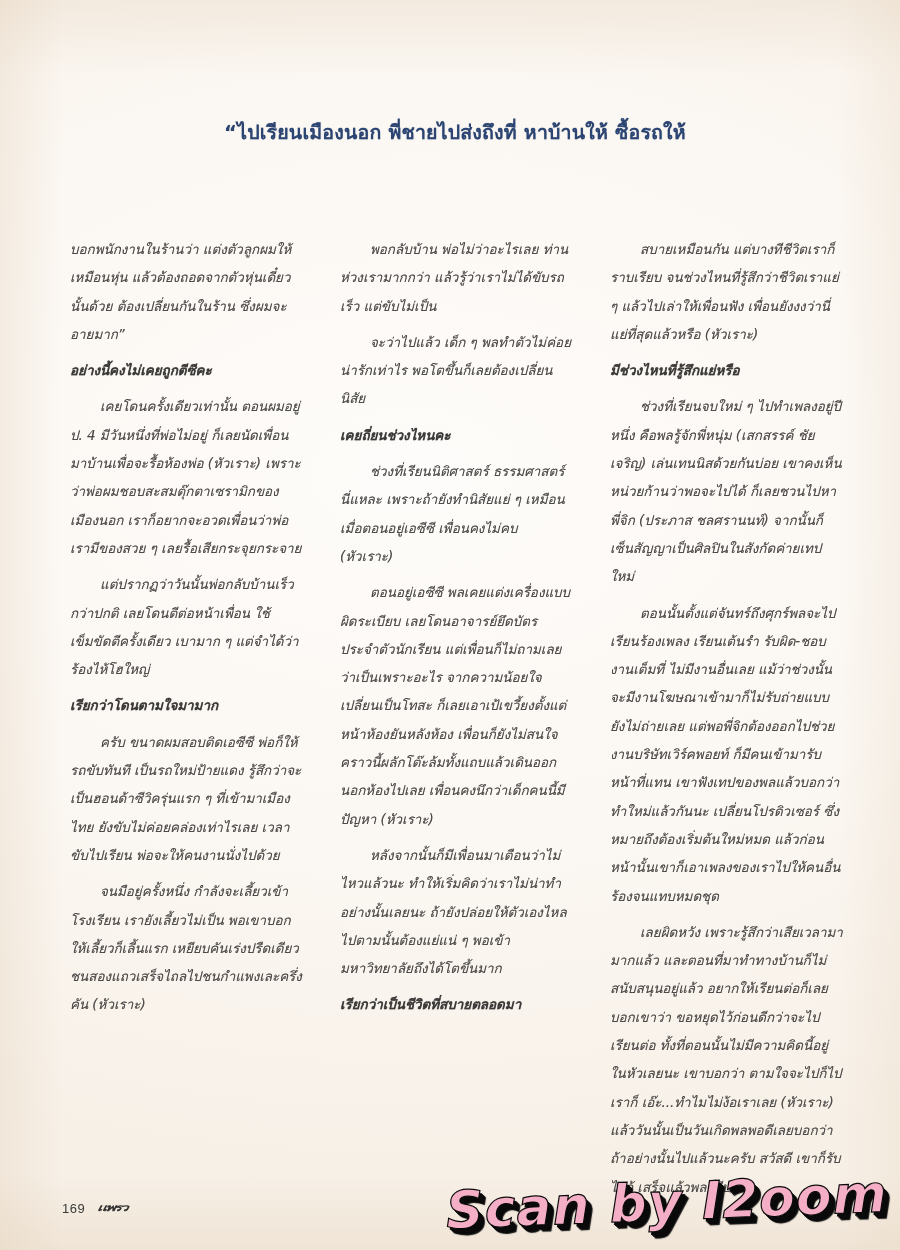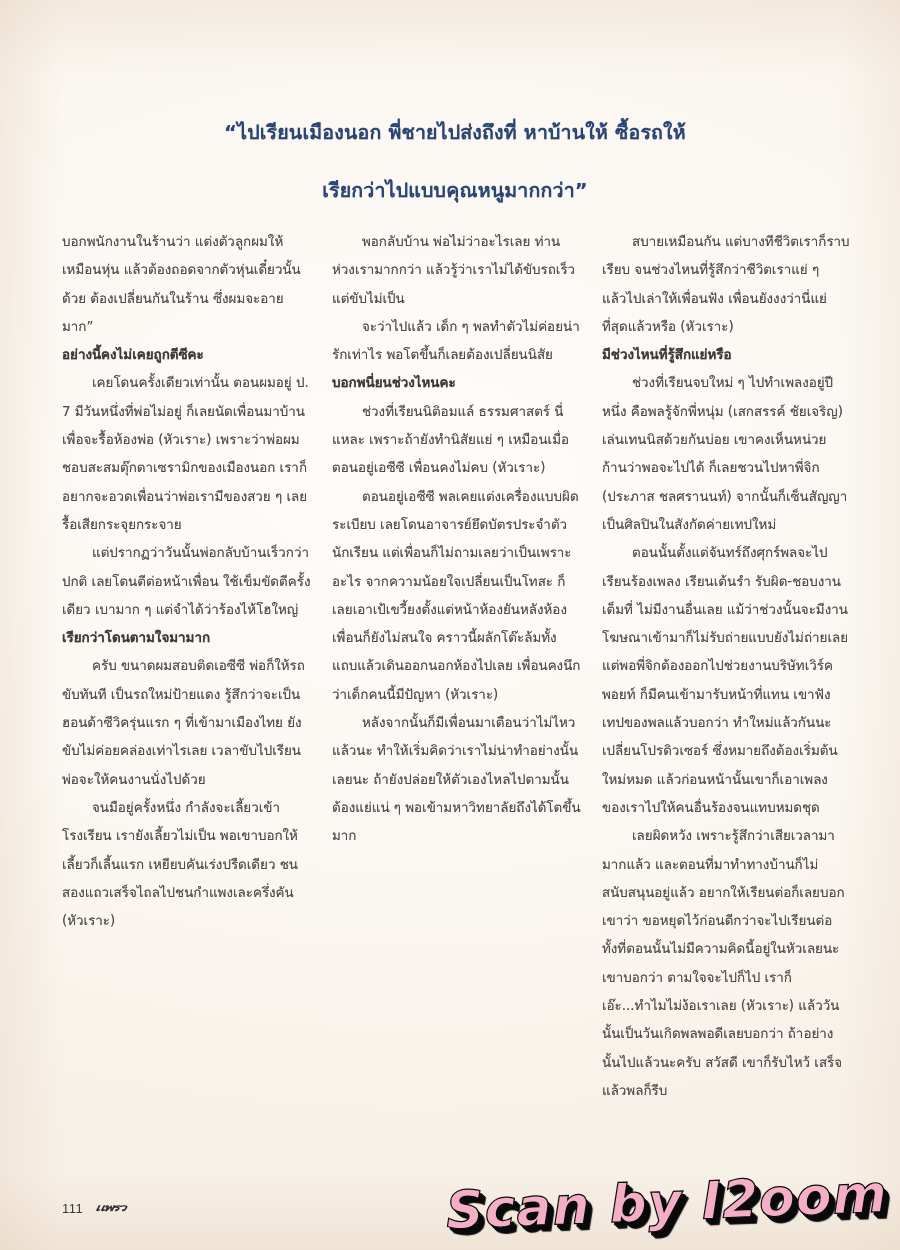--- a/index.html
+++ b/index.html
@@ -66,24 +66,25 @@
   }
   .col {
     width: 249px;
     flex: 0 0 249px;
     color: #4a4a4a;
     font-size: 13.4px;
     line-height: 28.3px;
     text-align: left;
   }
   .col p {
-    margin: 0;
+    margin: 8px;
     text-indent: 30px;
     color: #4d4b4a;
     text-shadow: 0 0 0.6px rgba(80,75,72,0.45);
+    font-style: italic;
   }
   .col p.noindent { text-indent: 0; }
   .col p.q {
     text-indent: 0;
     font-weight: bold;
     color: #3b3a39;
     text-shadow: 0 0 0.7px rgba(50,48,46,0.6);
   }
 
   
@@ -133,54 +134,54 @@
     -webkit-text-stroke: 1.2px #0a0a0a;
   }
 </style>
 </head>
 <body>
 
 <div class="page">
 
   <div class="headline">
     <span class="hl-line">“ไปเรียนเมืองนอก  พี่ชายไปส่งถึงที่  หาบ้านให้  ซื้อรถให้</span>
-    <span class="hl-line">เรียกว่าไปแบบคุณหนูมากกว่า”</span>
   </div>
 
   <div class="columns">
 
     <div class="col">
       <p class="noindent">บอกพนักงานในร้านว่า  แต่งตัวลูกผมให้เหมือนหุ่น  แล้วต้องถอดจากตัวหุ่นเดี๋ยวนั้นด้วย  ต้องเปลี่ยนกันในร้าน  ซึ่งผมจะอายมาก”</p>
       <p class="q">อย่างนี้คงไม่เคยถูกตีซีคะ</p>
-      <p>เคยโดนครั้งเดียวเท่านั้น  ตอนผมอยู่ ป. 7  มีวันหนึ่งที่พ่อไม่อยู่  ก็เลยนัดเพื่อนมาบ้านเพื่อจะรื้อห้องพ่อ (หัวเราะ) เพราะว่าพ่อผมชอบสะสมตุ๊กตาเซรามิกของเมืองนอก  เราก็อยากจะอวดเพื่อนว่าพ่อเรามีของสวย ๆ  เลยรื้อเสียกระจุยกระจาย</p>
+      <p>เคยโดนครั้งเดียวเท่านั้น  ตอนผมอยู่ ป. 4  มีวันหนึ่งที่พ่อไม่อยู่  ก็เลยนัดเพื่อนมาบ้านเพื่อจะรื้อห้องพ่อ (หัวเราะ) เพราะว่าพ่อผมชอบสะสมตุ๊กตาเซรามิกของเมืองนอก  เราก็อยากจะอวดเพื่อนว่าพ่อเรามีของสวย ๆ  เลยรื้อเสียกระจุยกระจาย</p>
       <p>แต่ปรากฏว่าวันนั้นพ่อกลับบ้านเร็วกว่าปกติ  เลยโดนตีต่อหน้าเพื่อน  ใช้เข็มขัดตีครั้งเดียว  เบามาก ๆ  แต่จำได้ว่าร้องไห้โฮใหญ่</p>
       <p class="q">เรียกว่าโดนตามใจมามาก</p>
       <p>ครับ  ขนาดผมสอบติดเอซีซี  พ่อก็ให้รถขับทันที  เป็นรถใหม่ป้ายแดง  รู้สึกว่าจะเป็นฮอนด้าซีวิครุ่นแรก ๆ ที่เข้ามาเมืองไทย  ยังขับไม่ค่อยคล่องเท่าไรเลย  เวลาขับไปเรียน  พ่อจะให้คนงานนั่งไปด้วย</p>
       <p>จนมือยู่ครั้งหนึ่ง  กำลังจะเลี้ยวเข้าโรงเรียน เรายังเลี้ยวไม่เป็น พอเขาบอกให้เลี้ยวก็เลี้นแรก  เหยียบคันเร่งปรืดเดียว  ชนสองแถวเสร็จไถลไปชนกำแพงเละครึ่งคัน (หัวเราะ)</p>
     </div>
 
     <div class="col">
       <p>พอกลับบ้าน  พ่อไม่ว่าอะไรเลย ท่านห่วงเรามากกว่า  แล้วรู้ว่าเราไม่ได้ขับรถเร็ว  แต่ขับไม่เป็น</p>
       <p>จะว่าไปแล้ว  เด็ก ๆ พลทำตัวไม่ค่อยน่ารักเท่าไร  พอโตขึ้นก็เลยต้องเปลี่ยนนิสัย</p>
-      <p class="q">บอกพนี่ยนช่วงไหนคะ</p>
-      <p>ช่วงที่เรียนนิติอมแล์ ธรรมศาสตร์ นี่แหละ  เพราะถ้ายังทำนิสัยแย่ ๆ เหมือนเมื่อตอนอยู่เอซีซี  เพื่อนคงไม่คบ (หัวเราะ)</p>
+      <p class="q">เคยถี่ยนช่วงไหนคะ</p>
+      <p>ช่วงที่เรียนนิติศาสตร์ ธรรมศาสตร์ นี่แหละ  เพราะถ้ายังทำนิสัยแย่ ๆ เหมือนเมื่อตอนอยู่เอซีซี  เพื่อนคงไม่คบ (หัวเราะ)</p>
       <p>ตอนอยู่เอซีซี  พลเคยแต่งเครื่องแบบผิดระเบียบ  เลยโดนอาจารย์ยึดบัตรประจำตัวนักเรียน  แต่เพื่อนก็ไม่ถามเลยว่าเป็นเพราะอะไร  จากความน้อยใจเปลี่ยนเป็นโทสะ  ก็เลยเอาเป้เขวี้ยงตั้งแต่หน้าห้องยันหลังห้อง  เพื่อนก็ยังไม่สนใจ  คราวนี้ผลักโต๊ะล้มทั้งแถบแล้วเดินออกนอกห้องไปเลย  เพื่อนคงนึกว่าเด็กคนนี้มีปัญหา (หัวเราะ)</p>
       <p>หลังจากนั้นก็มีเพื่อนมาเตือนว่าไม่ไหวแล้วนะ  ทำให้เริ่มคิดว่าเราไม่น่าทำอย่างนั้นเลยนะ  ถ้ายังปล่อยให้ตัวเองไหลไปตามนั้นต้องแย่แน่ ๆ  พอเข้ามหาวิทยาลัยถึงได้โตขึ้นมาก</p>
+      <p class="q">เรียกว่าเป็นชีวิตที่สบายตลอดมา</p>
     </div>
 
     <div class="col">
       <p>สบายเหมือนกัน  แต่บางทีชีวิตเราก็ราบเรียบ  จนช่วงไหนที่รู้สึกว่าชีวิตเราแย่ ๆ แล้วไปเล่าให้เพื่อนฟัง  เพื่อนยังงงว่านี่แย่ที่สุดแล้วหรือ  (หัวเราะ)</p>
       <p class="q">มีช่วงไหนที่รู้สึกแย่หรือ</p>
       <p>ช่วงที่เรียนจบใหม่ ๆ ไปทำเพลงอยู่ปีหนึ่ง   คือพลรู้จักพี่หนุ่ม (เสกสรรค์ ชัยเจริญ)  เล่นเทนนิสด้วยกันบ่อย  เขาคงเห็นหน่วยก้านว่าพอจะไปได้  ก็เลยชวนไปหาพี่จิก (ประภาส  ชลศรานนท์) จากนั้นก็เซ็นสัญญาเป็นศิลปินในสังกัดค่ายเทปใหม่</p>
       <p>ตอนนั้นตั้งแต่จันทร์ถึงศุกร์พลจะไปเรียนร้องเพลง เรียนเต้นรำ รับผิด-ชอบงานเต็มที่  ไม่มีงานอื่นเลย  แม้ว่าช่วงนั้นจะมีงานโฆษณาเข้ามาก็ไม่รับถ่ายแบบยังไม่ถ่ายเลย  แต่พอพี่จิกต้องออกไปช่วยงานบริษัทเวิร์คพอยท์  ก็มีคนเข้ามารับหน้าที่แทน เขาฟังเทปของพลแล้วบอกว่า  ทำใหม่แล้วกันนะ เปลี่ยนโปรดิวเซอร์  ซึ่งหมายถึงต้องเริ่มต้นใหม่หมด  แล้วก่อนหน้านั้นเขาก็เอาเพลงของเราไปให้คนอื่นร้องจนแทบหมดชุด</p>
       <p>เลยผิดหวัง  เพราะรู้สึกว่าเสียเวลามามากแล้ว  และตอนที่มาทำทางบ้านก็ไม่สนับสนุนอยู่แล้ว  อยากให้เรียนต่อก็เลยบอกเขาว่า  ขอหยุดไว้ก่อนดีกว่าจะไปเรียนต่อ  ทั้งที่ตอนนั้นไม่มีความคิดนี้อยู่ในหัวเลยนะ  เขาบอกว่า ตามใจจะไปก็ไป  เราก็  เอ๊ะ...ทำไมไม่ง้อเราเลย (หัวเราะ)  แล้ววันนั้นเป็นวันเกิดพลพอดีเลยบอกว่า  ถ้าอย่างนั้นไปแล้วนะครับ  สวัสดี  เขาก็รับไหว้  เสร็จแล้วพลก็รีบ</p>
     </div>
 
   </div>
 
   <div class="footer">
-    <span class="folio">111</span>
+    <span class="folio">169</span>
     <span class="mast">แพรว</span>
   </div>
 
   <div class="watermark">Scan by I2oom</div>
 
 </div>
 
 </body></html>

